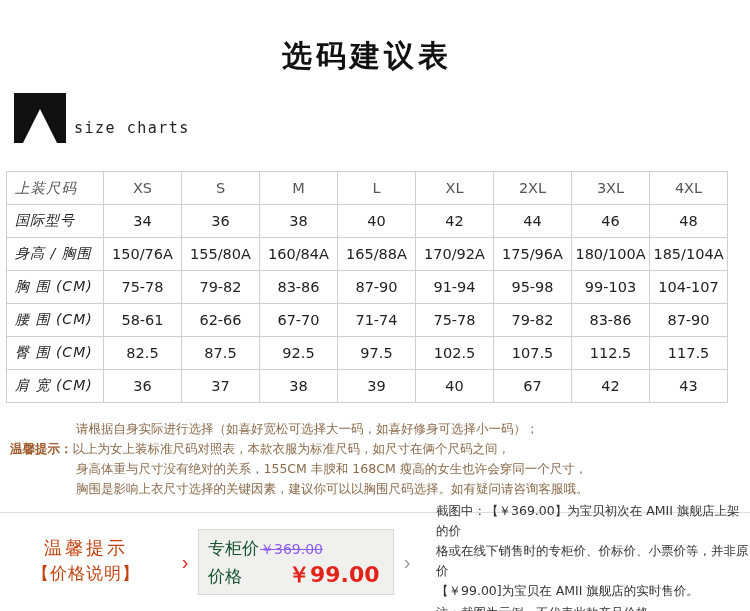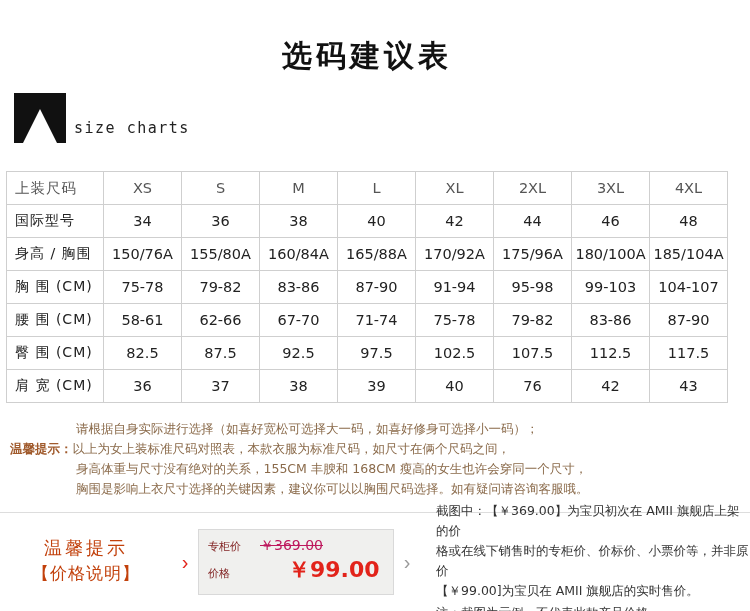--- a/index.html
+++ b/index.html
@@ -83,20 +83,21 @@
     font-family: "DejaVu Sans", sans-serif;
     padding: 0;
     white-space: nowrap;
   }
   .size-table td.rowhead, .size-table th.rowhead {
     text-align: left;
     padding-left: 8px;
     width: 88px;
     letter-spacing: 1px;
     font-size: 14px;
+    font-style: italic;
   }
   .size-table tr.head td {
     font-size: 14.5px;
     color: #555;
   }
 
   
   .notes {
     margin: 16px 0 0 10px;
     font-size: 12.5px;
@@ -159,28 +160,28 @@
     box-sizing: border-box;
     padding: 7px 0 0 0;
     flex: none;
   }
   .price-row {
     display: flex;
     align-items: baseline;
     padding-left: 9px;
   }
   .price-row .k {
-    color: #7f1d1d;
-    font-size: 11px;
+    color: #14532d;
+    font-size: 17px;
     width: 52px;
     flex: none;
     font-family: "DejaVu Sans", sans-serif;
   }
   .price-row .old {
-    color: #be185d;
+    color: #8b5cf6;
     font-size: 14px;
     text-decoration: line-through;
     font-family: "DejaVu Sans", sans-serif;
   }
   .price-row .new {
     color: #e2231a;
     font-size: 22px;
     font-weight: bold;
     font-family: "DejaVu Sans", sans-serif;
     margin-left: 28px;
@@ -280,21 +281,21 @@
         <td>117.5</td>
       </tr>
 
       <tr>
         <td class="rowhead">肩 宽 (CM)</td>
         <td>36</td>
         <td>37</td>
         <td>38</td>
         <td>39</td>
         <td>40</td>
-        <td>76</td>
+        <td>67</td>
         <td>42</td>
         <td>43</td>
       </tr>
     </tbody>
   </table>
 
   <div class="notes">
     <div class="line indent">请根据自身实际进行选择（如喜好宽松可选择大一码，如喜好修身可选择小一码）；</div>
     <div class="line">
       <span class="lbl">温馨提示：</span><span>以上为女上装标准尺码对照表，本款衣服为标准尺码，如尺寸在俩个尺码之间，</span>

